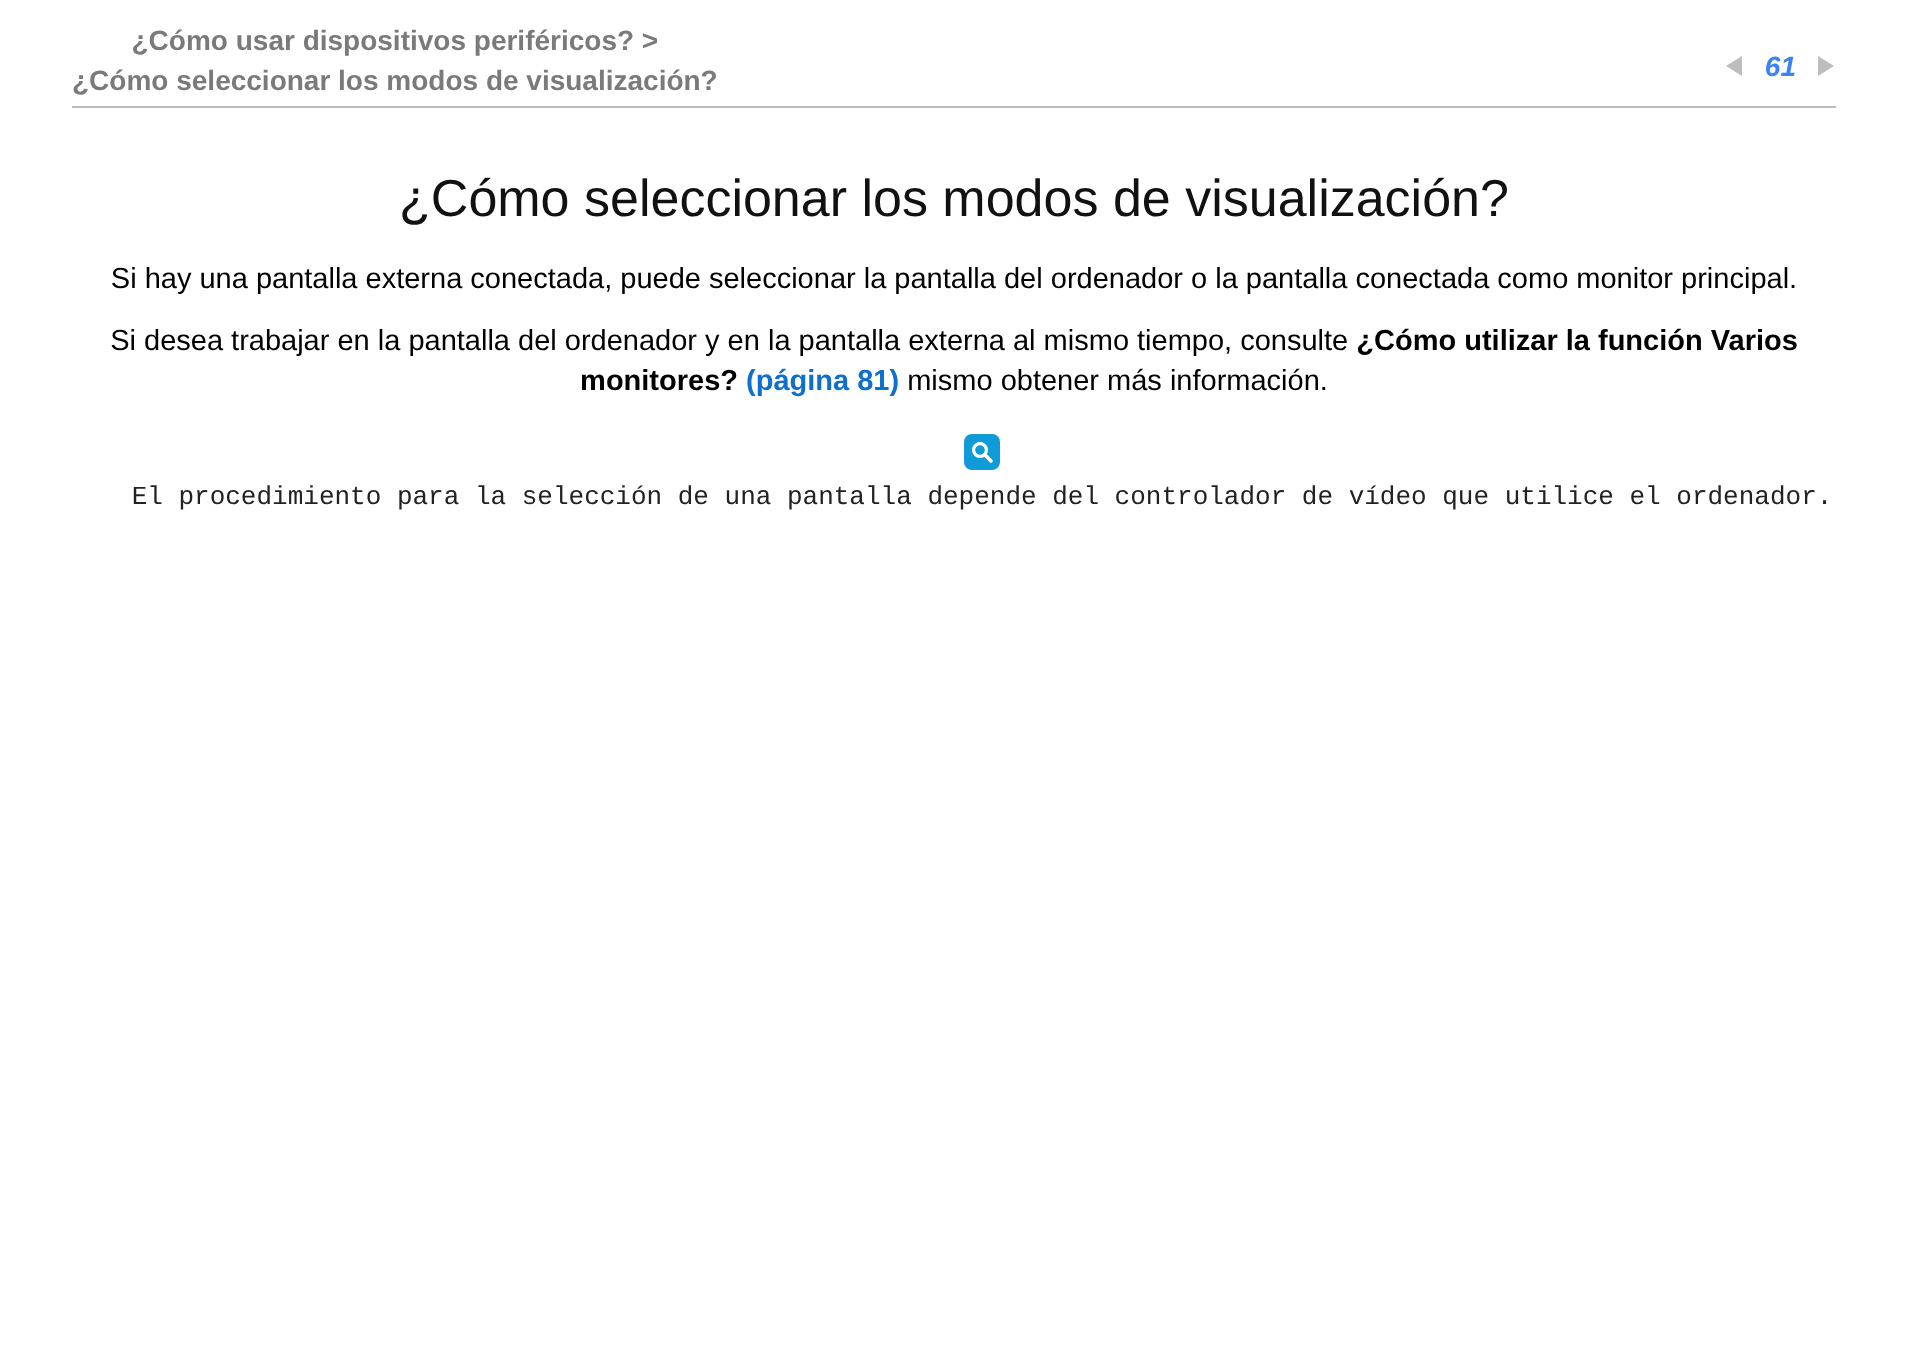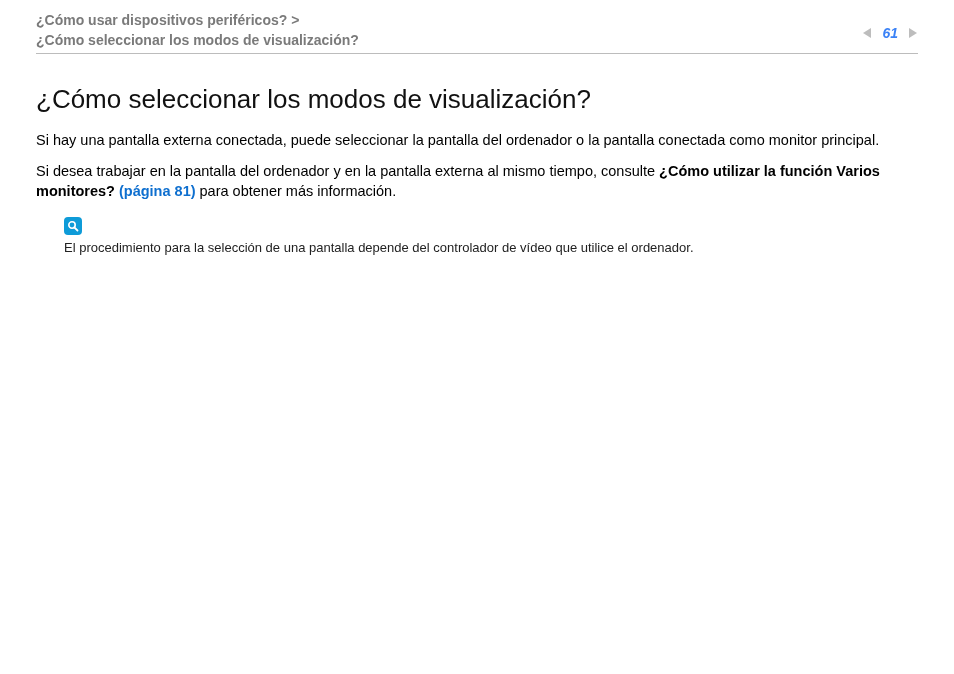--- a/index.html
+++ b/index.html
@@ -9,20 +9,21 @@
     font-family:Arial,Helvetica,sans-serif;
     color:#000;
     font-size:14.5px;
     line-height:1.35;
   }
   .page{
     box-sizing:border-box;
     width:954px;height:522px;
     padding:10px 36px 0 36px;
     position:relative;
+    text-align:center;
   }
   .header{
     display:flex;
     justify-content:space-between;
     align-items:flex-start;
     border-bottom:1px solid #bcbcbc;
     padding-bottom:2px;
     margin-bottom:28px;
   }
   .breadcrumb{
@@ -58,20 +59,21 @@
     margin:4px 0 12px 0;
   }
   .link{
     color:#0e6fcf;
     font-weight:bold;
   }
   .bold{font-weight:bold;}
   .note-block{
     margin-top:16px;
     padding-left:28px;
+    font-family:Liberation Mono, monospace;
   }
   .note-icon{
     width:18px;height:18px;
     background:#0e9bd8;
     border-radius:4px;
     display:inline-flex;
     align-items:center;justify-content:center;
     margin-bottom:4px;
   }
   .note-icon svg{display:block;}
@@ -104,21 +106,21 @@
         </svg>
       </span>
     </div>
   </div>
 
   <h1 class="title">¿Cómo seleccionar los modos de visualización?</h1>
 
   <p class="body">Si hay una pantalla externa conectada, puede seleccionar la pantalla del ordenador o la pantalla conectada como monitor principal.</p>
 
   <p class="body">
-    <span>Si desea trabajar en la pantalla del ordenador y en la pantalla externa al mismo tiempo, consulte </span><span class="bold">¿Cómo utilizar la función Varios monitores? </span><span class="link">(página 81)</span><span> para obtener más información.</span>
+    <span>Si desea trabajar en la pantalla del ordenador y en la pantalla externa al mismo tiempo, consulte </span><span class="bold">¿Cómo utilizar la función Varios monitores? </span><span class="link">(página 81)</span><span> mismo obtener más información.</span>
   </p>
 
   <div class="note-block">
     <div class="note-icon">
       <svg width="12" height="12" viewBox="0 0 12 12">
         <circle cx="5" cy="5" r="3.2" fill="none" stroke="#ffffff" stroke-width="1.6"></circle>
         <line x1="7.3" y1="7.3" x2="10.5" y2="10.5" stroke="#ffffff" stroke-width="1.8" stroke-linecap="round"></line>
       </svg>
     </div>
     <div class="note-text">

